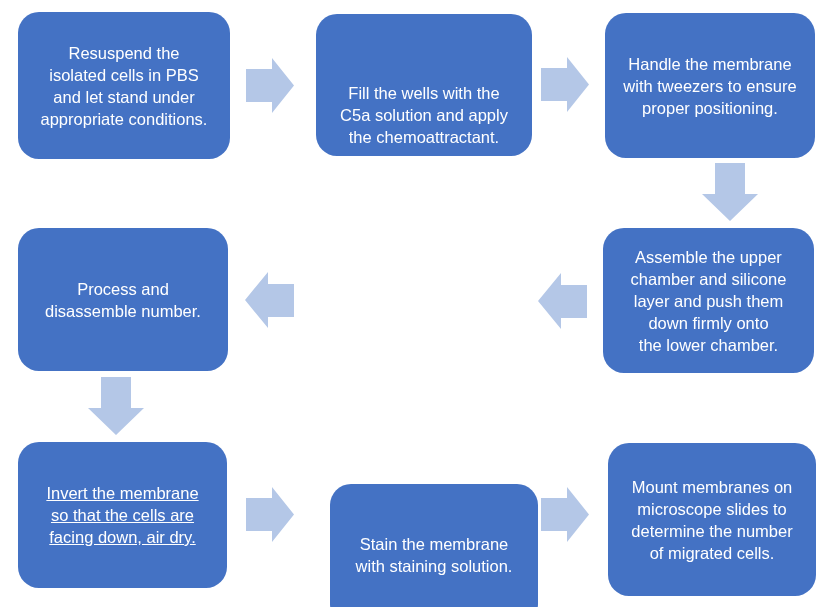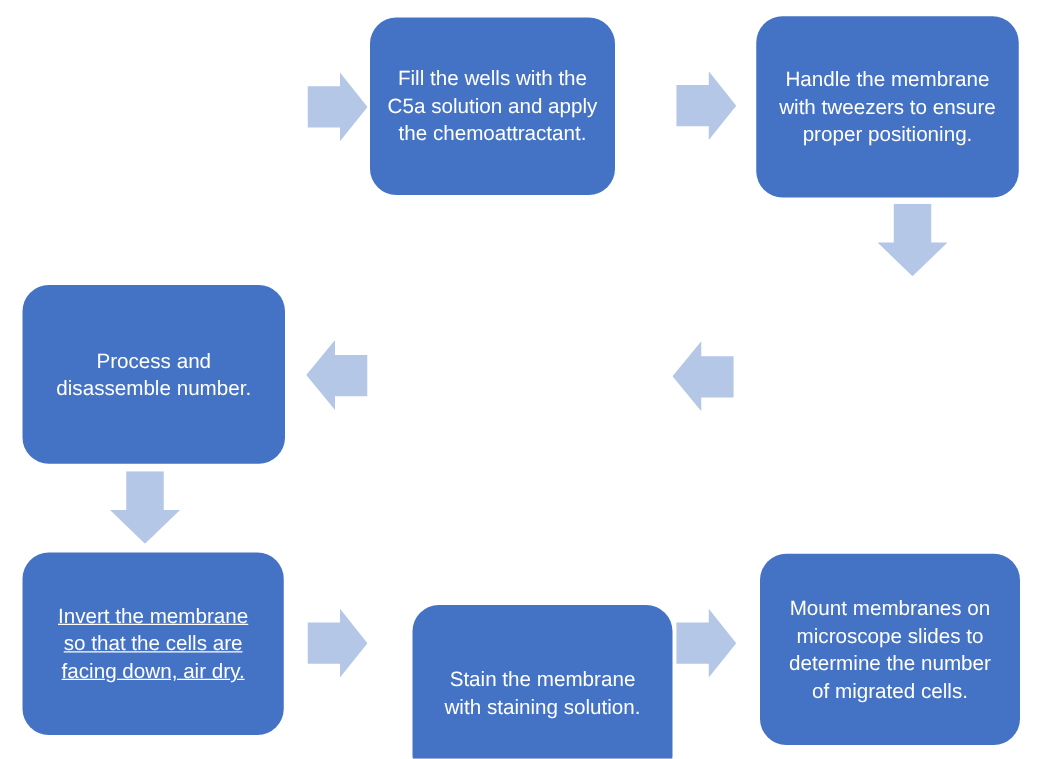--- a/index.html
+++ b/index.html
@@ -16,21 +16,21 @@
     text-align:center;
     font-size:16.5px;line-height:22px;
     box-sizing:border-box;
     padding:8px 12px;
   }
   .step-box .txt{display:block;text-wrap:balance;}
   .arrow{position:absolute;display:block;}
   .arrow polygon{fill:var(--arrow-fill,#B4C7E7);}
   
   .r1c1{left:18px; top:12px;  width:212px;height:147px;}
-  .r1c2{left:296px;top:14px;  width:196px;height:142px;}
+  .r1c2{left:316px;top:14px;  width:216px;height:142px;align-items:flex-end;}
   .r1c3{left:605px;top:13px;  width:210px;height:145px;}
   .r2c1{left:18px; top:228px; width:210px;height:143px;}
   .r2c2{left:312px;top:228px; width:208px;height:145px;}
   .r2c3{left:603px;top:228px; width:211px;height:145px;}
   .r3c1{left:18px; top:442px; width:209px;height:146px;text-decoration:underline;}
   .r3c2{left:330px;top:445px; width:208px;height:141px;margin-top:39px;}
   .r3c3{left:572px;top:443px; width:208px;height:153px;margin-left:36px;}
   
   .a1{left:246px;top:58px;}
   .a2{left:541px;top:57px;}
@@ -39,37 +39,43 @@
   .a5{left:245px;top:272px;}
   .a6{left:88px; top:377px;}
   .a7{left:246px;top:487px;}
   .a8{left:541px;top:487px;}
 </style>
 </head>
 <body>
 
 <div class="canvas">
 
+  <div class="step-box r1c1">
+    <span class="txt">Resuspend the isolated cells in PBS and let stand under appropriate conditions.</span>
+  </div>
   <svg class="arrow a1" width="48" height="55" viewBox="0 0 48 55">
     <polygon points="0,11 26,11 26,0 48,27.5 26,55 26,44 0,44"></polygon>
   </svg>
   <div class="step-box r1c2">
     <span class="txt">Fill the wells with the C5a solution and apply the chemoattractant.</span>
   </div>
   <svg class="arrow a2" width="48" height="55" viewBox="0 0 48 55">
     <polygon points="0,11 26,11 26,0 48,27.5 26,55 26,44 0,44"></polygon>
   </svg>
   <div class="step-box r1c3">
     <span class="txt">Handle the membrane with tweezers to ensure proper positioning.</span>
   </div>
 
   <svg class="arrow a3" width="56" height="58" viewBox="0 0 56 58">
     <polygon points="13,0 43,0 43,31 56,31 28,58 0,31 13,31"></polygon>
   </svg>
 
+  <div class="step-box r2c3">
+    <span class="txt">Assemble the upper chamber and silicone layer and push them down firmly onto the lower chamber.</span>
+  </div>
   <svg class="arrow a4" width="49" height="56" viewBox="0 0 49 56">
     <polygon points="49,12 23,12 23,0 0,28 23,56 23,45 49,45"></polygon>
   </svg>
   <svg class="arrow a5" width="49" height="56" viewBox="0 0 49 56">
     <polygon points="49,12 23,12 23,0 0,28 23,56 23,45 49,45"></polygon>
   </svg>
   <div class="step-box r2c1">
     <span class="txt">Process and disassemble number.</span>
   </div>
 

